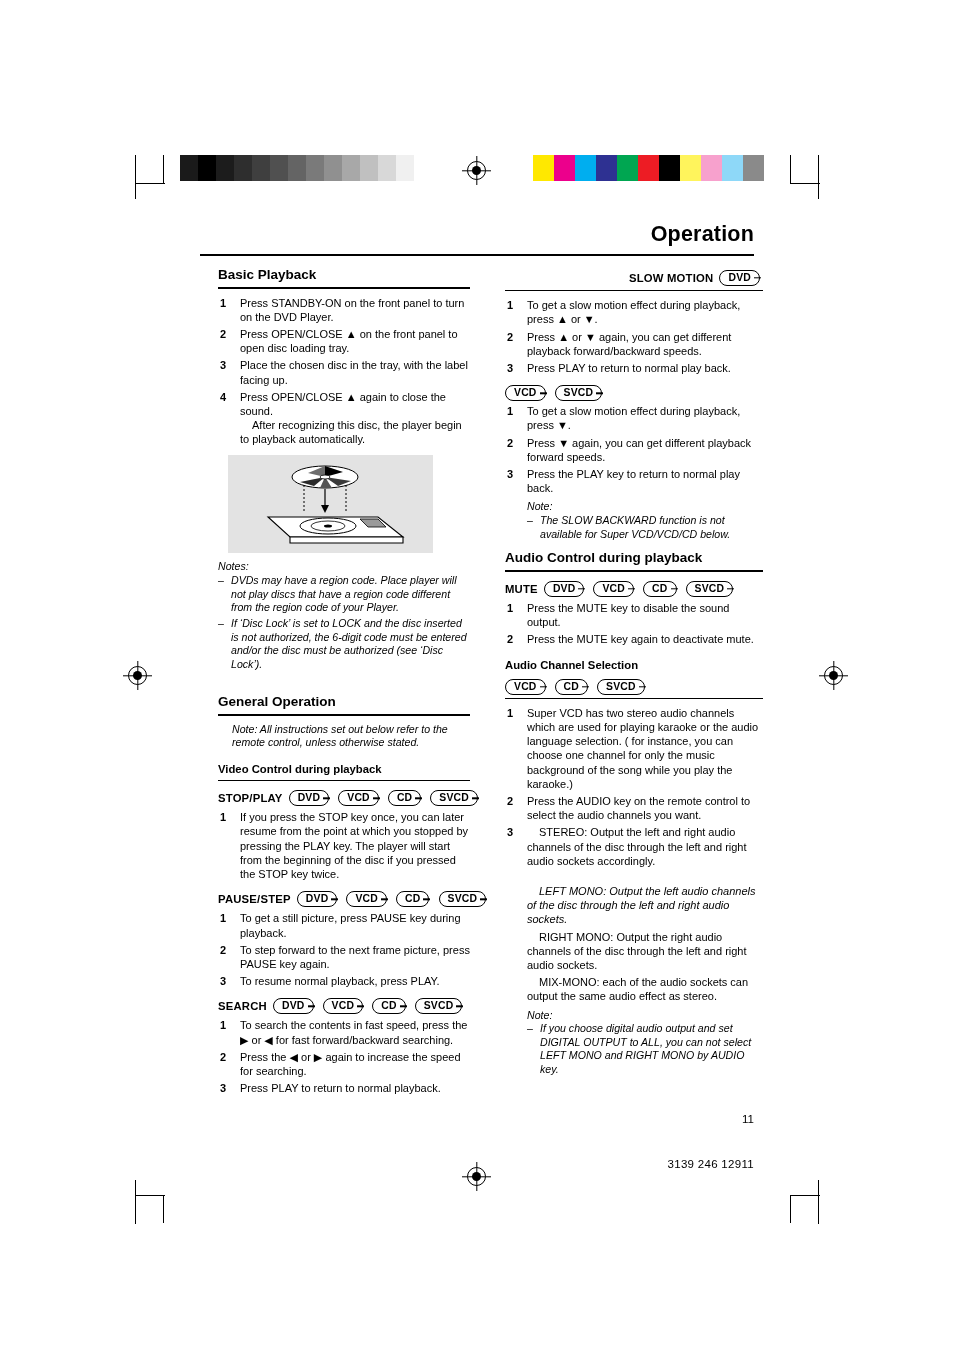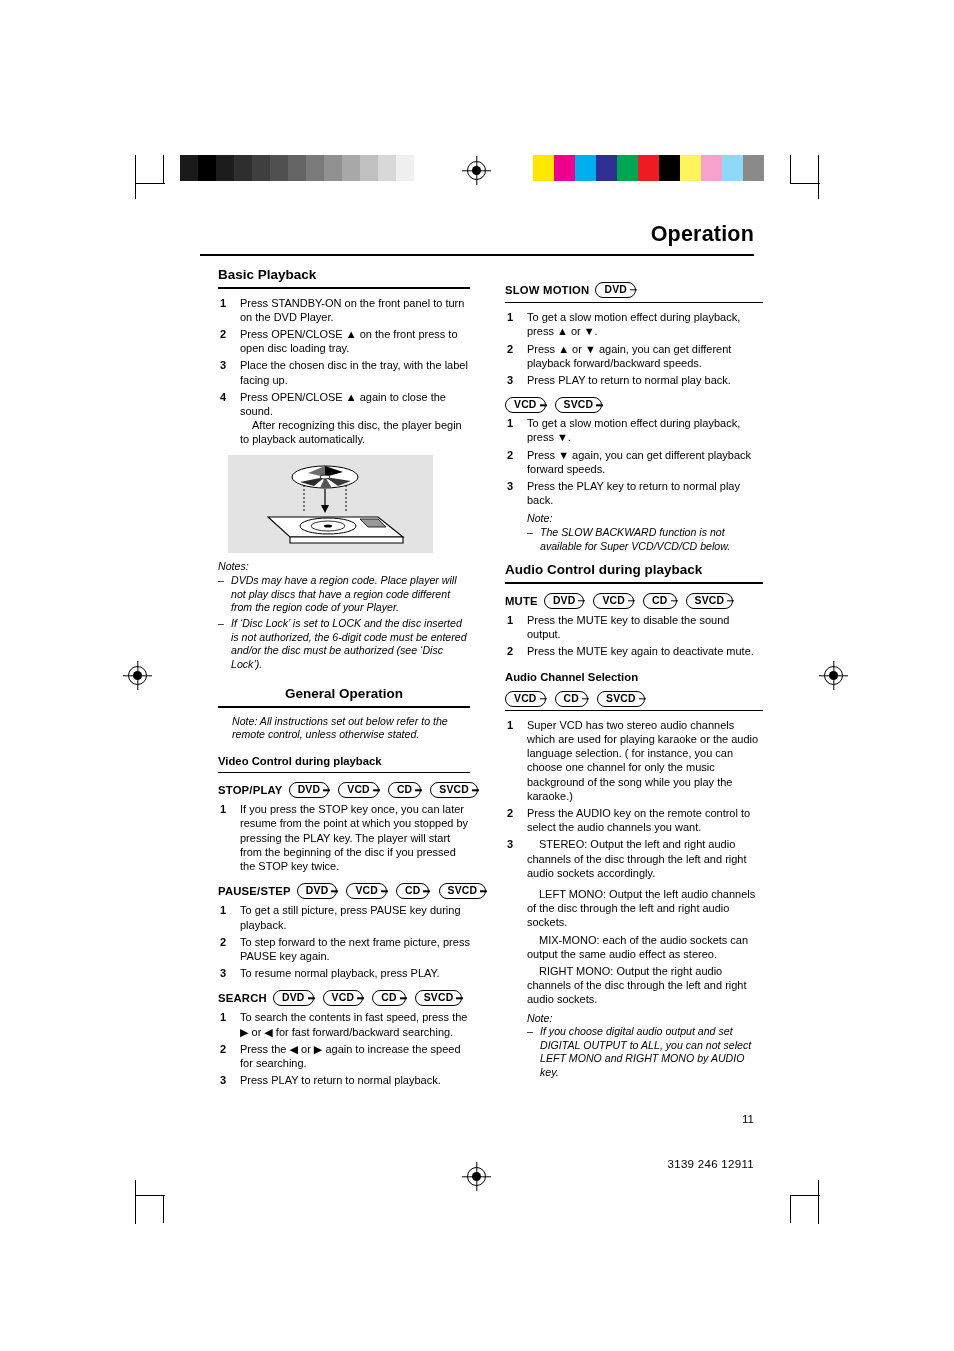--- a/index.html
+++ b/index.html
@@ -293,21 +293,21 @@
 <div class="column" id="col-left">
 
   <h2 class="sec">Basic Playback</h2>
   <div class="hrule"></div>
 
   <ol class="steps">
     <li>
         <p>Press STANDBY-ON on the front panel to turn on the DVD Player.</p>
       </li>
     <li>
-        <p>Press OPEN/CLOSE ▲ on the front press to open disc loading tray.</p>
+        <p>Press OPEN/CLOSE ▲ on the front panel to open disc loading tray.</p>
       </li>
     <li>
         <p>Place the chosen disc in the tray, with the label facing up.</p>
       </li>
     <li>
       <p>Press OPEN/CLOSE ▲ again to close the sound.</p>
       <p class="indent">After recognizing this disc, the player begin to playback automatically.</p>
     </li>
   </ol>
 
@@ -340,21 +340,21 @@
       </g>
     </svg>
   </div>
 
   <div class="notes-block">
     <div class="nlabel">Notes:</div>
     <div class="nitem">DVDs may have a region code. Place player will not play discs that have a region code different from the region code of  your Player.</div>
     <div class="nitem">If ‘Disc Lock’ is set to LOCK and the disc inserted is not authorized, the 6-digit code must be entered and/or the disc must be authorized (see ‘Disc Lock’).</div>
   </div>
 
-  <h2 class="sec" style="margin-top:16px;text-align:center;">General Operation</h2>
+  <h2 class="sec" style="margin-top:24px;">General Operation</h2>
   <div class="hrule"></div>
   <div style="font-style:italic; font-size:10.6px; line-height:13.6px; margin:0 0 12px 14px;">Note:  All instructions set out below refer to the remote control, unless otherwise stated.</div>
 
   <h3 class="subsec">Video Control during playback</h3>
   <div class="hrule thin"></div>
 
   <div class="tagrow">
     <span class="taglabel">STOP/PLAY</span>
     <span class="badge">DVD</span>
     <span class="badge">VCD</span>
@@ -402,21 +402,21 @@
       </li>
     <li>
         <p>Press PLAY to return to normal playback.</p>
       </li>
   </ol>
 
 </div>
 
 <div class="column" id="col-right">
 
-  <div class="tagrow" style="margin-top:12px;">
+  <div class="tagrow" style="margin-top:0;text-align:right;">
     <span class="taglabel">SLOW MOTION</span>
     <span class="badge">DVD</span>
   </div>
   <div class="hrule thin"></div>
   <ol class="steps">
     <li>
         <p>To get a slow motion effect during playback, press ▲ or ▼.</p>
       </li>
     <li>
         <p>Press ▲ or ▼ again, you can get different playback forward/backward speeds.</p>
@@ -478,23 +478,23 @@
   <div class="hrule thin"></div>
   <ol class="steps">
     <li>
         <p>Super VCD has two stereo audio channels which are used for playing karaoke or the audio language selection. ( for instance, you can choose one channel for only the music background of the song while you play the karaoke.)</p>
       </li>
     <li>
         <p>Press the AUDIO key on the remote control to select the audio channels you want.</p>
       </li>
     <li>
       <p class="indent" style="margin-top:3px;">STEREO: Output the left and right audio channels of the disc through the left and right audio sockets accordingly.</p>
-      <p class="indent" style="margin-top:7px;">LEFT MONO: Output the left audio channels of the disc through the left and right audio sockets.</p>
+      <p class="indent" style="margin-top:16px;font-style:italic;">LEFT MONO: Output the left audio channels of the disc through the left and right audio sockets.</p>
+      <p class="indent" style="margin-top:3px;">RIGHT MONO: Output the right audio channels of the disc through the left and right audio sockets.</p>
       <p class="indent" style="margin-top:3px;">MIX-MONO: each of the audio sockets can output the same audio effect as stereo.</p>
-      <p class="indent" style="margin-top:3px;">RIGHT MONO: Output the right audio channels of the disc through the left and right audio sockets.</p>
     </li>
   </ol>
 
   <div class="note-inline">
     <div>Note:</div>
     <div class="nitem" style="position:relative; padding-left:13px;">
       <span style="position:absolute;left:0;top:0;">–</span>
       <span>If you choose digital audio output and set DIGITAL OUTPUT to ALL, you can not select LEFT MONO and RIGHT MONO by AUDIO key.</span>
     </div>
   </div>

